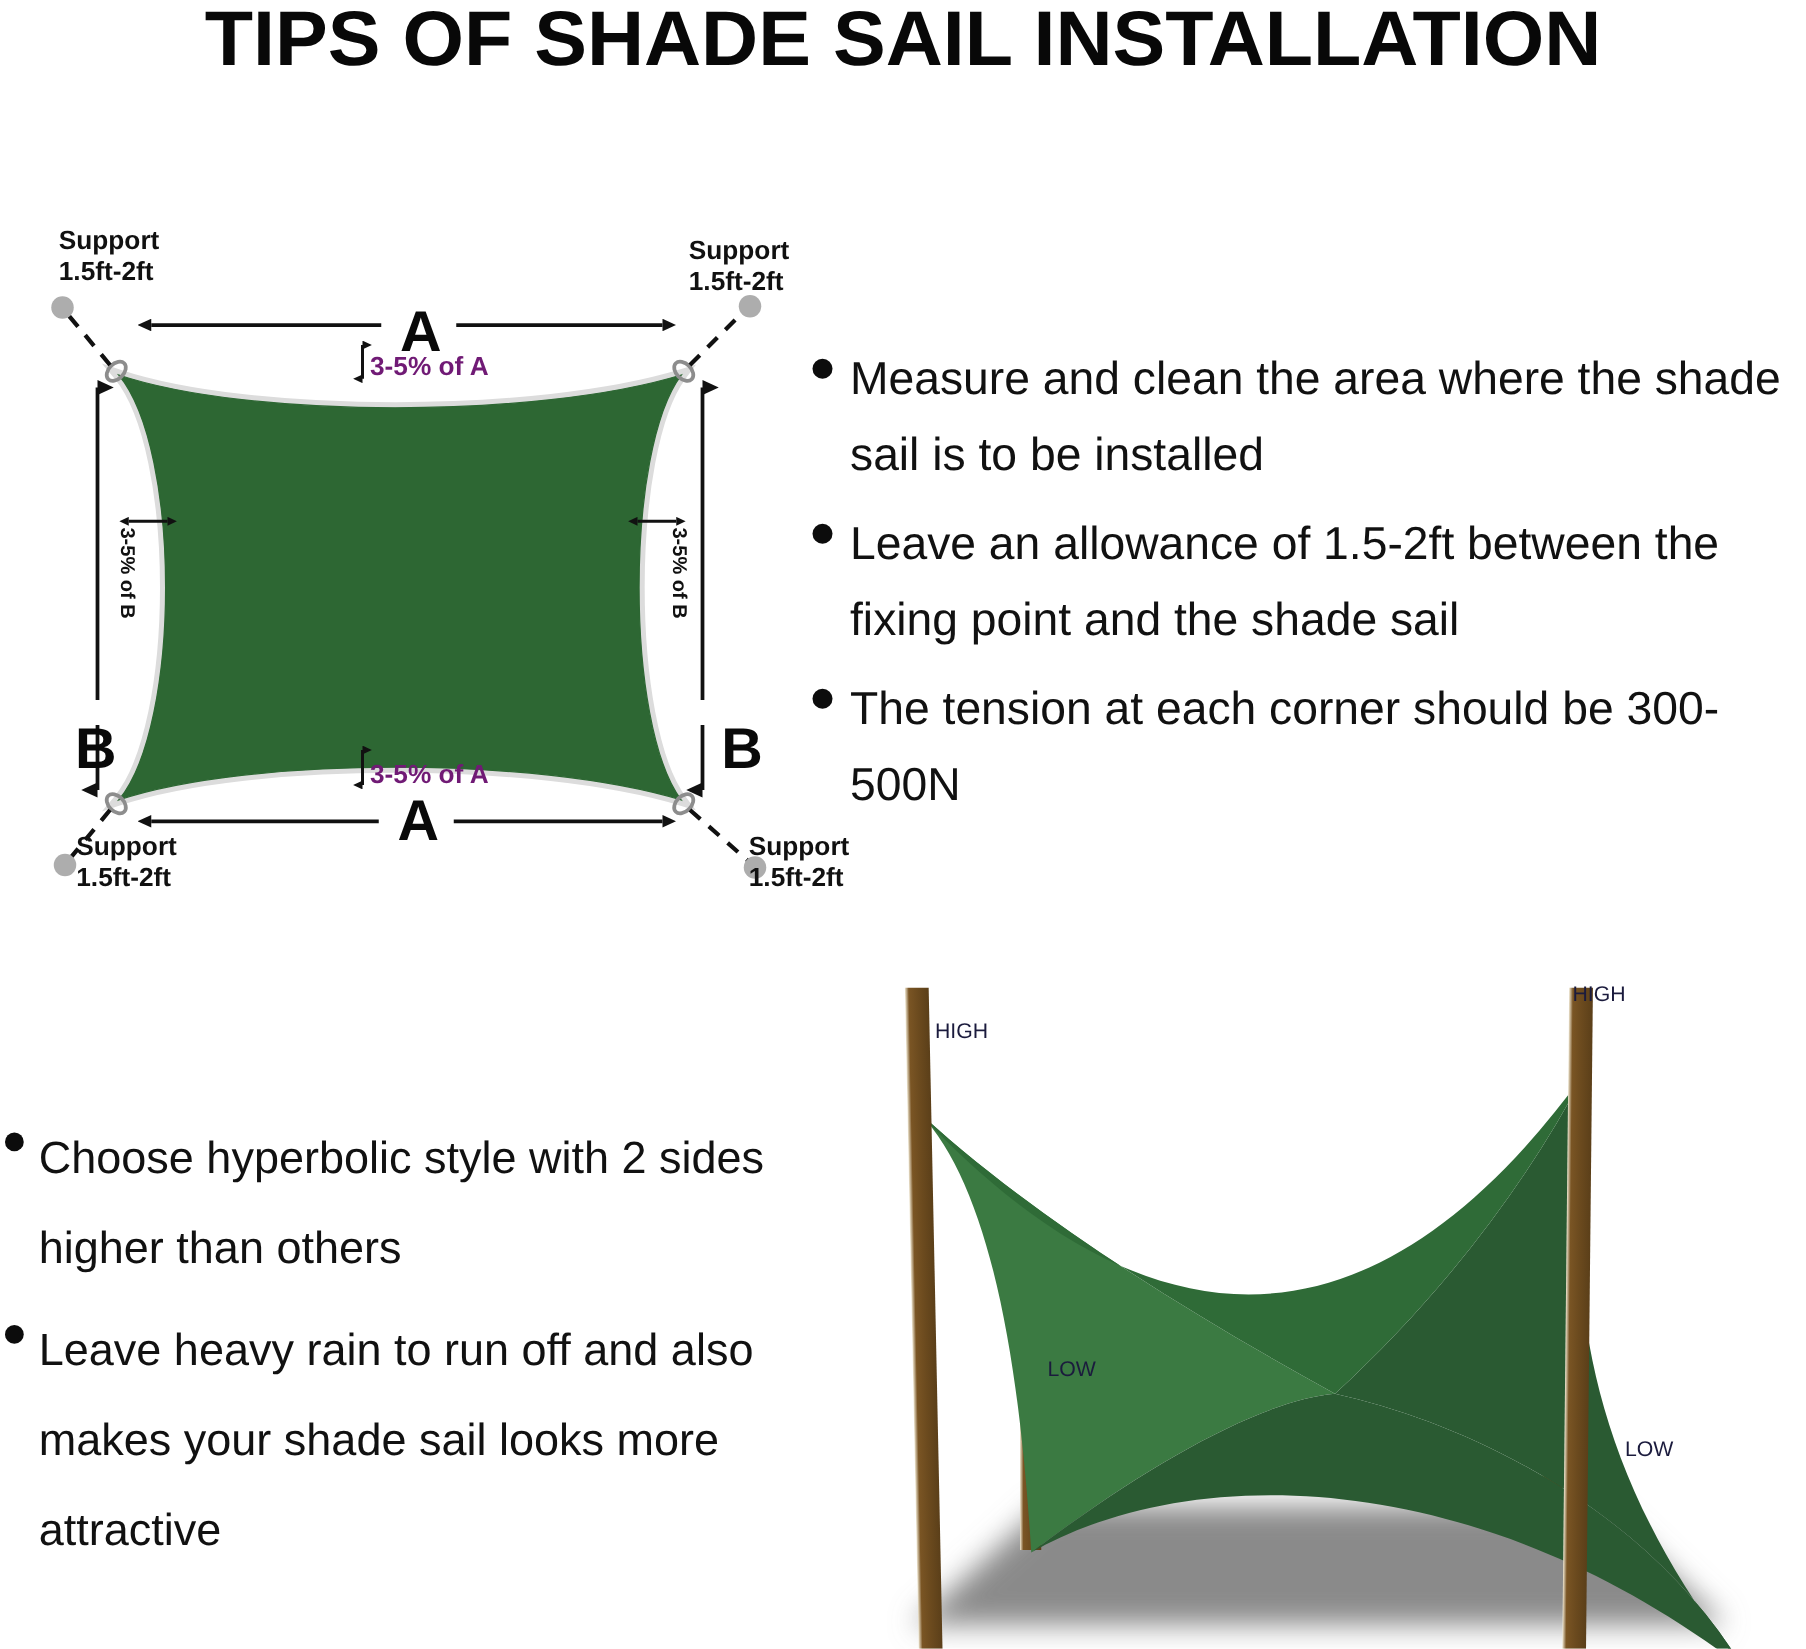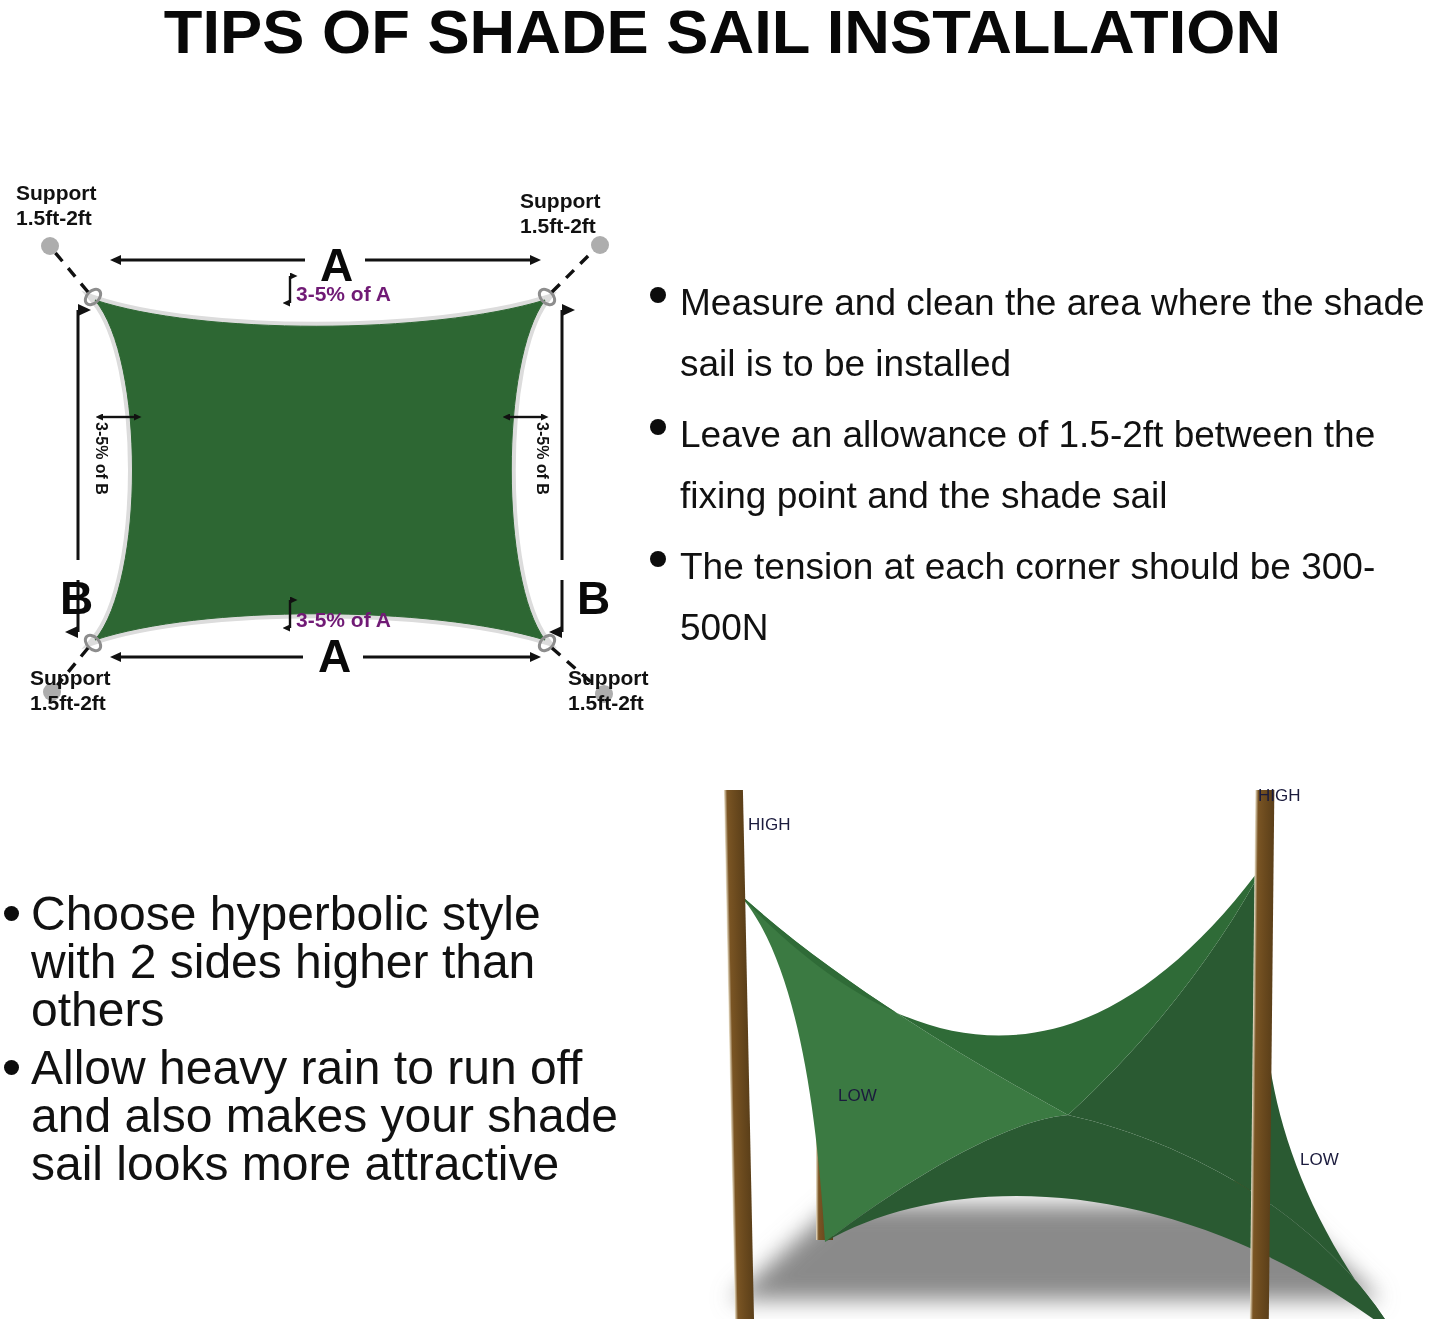--- a/index.html
+++ b/index.html
@@ -22,21 +22,21 @@
     transform:scaleX(1.02);
   }
 
   
   #rect-diagram{position:absolute;left:0;top:160px;width:660px;height:570px;}
   #rect-diagram svg{position:absolute;left:0;top:0;}
 
   .supp-lbl{
     position:absolute;
     font-size:21px;line-height:25px;font-weight:600;
-    color:#111;white-space:nowrap;
+    color:#111;white-space:nowrap;margin-left:31px;
   }
   #supp-tl{left:16px;top:20px;}
   #supp-tr{left:520px;top:28px;}
   #supp-bl{left:30px;top:505px;}
   #supp-br{left:568px;top:505px;}
 
   .dim-letter{
     position:absolute;font-weight:bold;font-size:46px;line-height:46px;color:#090909;
   }
   #letter-A-top{left:320px;top:82px;}
@@ -67,21 +67,21 @@
   .bul{
     display:flex;align-items:flex-start;margin-bottom:10px;
   }
   .bul .dot{
     flex:0 0 auto;width:16px;height:16px;border-radius:50%;
     background:#0c0c0c;margin-top:15px;margin-right:14px;
   }
   .bul .txt{
     font-size:37px;line-height:61px;color:#111;font-weight:400;
   }
-  #left-list .bul .txt{font-size:48px;line-height:48px;}
+  #left-list .bul .txt{font-size:36px;line-height:72px;}
   #left-list .bul .dot{width:15px;height:15px;margin-top:16px;margin-right:12px;}
 
   
   #sail-scene{position:absolute;left:620px;top:790px;width:825px;height:529px;}
   #sail-scene svg{position:absolute;left:0;top:0;}
 
   .hl-lbl{
     position:absolute;font-size:17px;font-weight:400;color:#1b1b3d;
     font-family:"Liberation Sans","DejaVu Sans",sans-serif;white-space:nowrap;
   }
@@ -231,21 +231,21 @@
     </div>
   </div>
 
   <div id="left-list">
     <div class="bul">
       <span class="dot"></span>
       <span class="txt">Choose hyperbolic style with 2 sides higher than others</span>
     </div>
     <div class="bul">
       <span class="dot"></span>
-      <span class="txt">Allow heavy rain to run off and also makes your shade sail looks more attractive</span>
+      <span class="txt">Leave heavy rain to run off and also makes your shade sail looks more attractive</span>
     </div>
   </div>
 
   <div id="sail-scene">
     <svg width="825" height="529" viewBox="0 0 825 529">
       <defs>
         <filter id="blurShadow" x="-25%" y="-60%" width="150%" height="240%">
           <feGaussianBlur stdDeviation="11"></feGaussianBlur>
         </filter>
         <linearGradient id="woodGrad" x1="0" y1="0" x2="1" y2="0">

